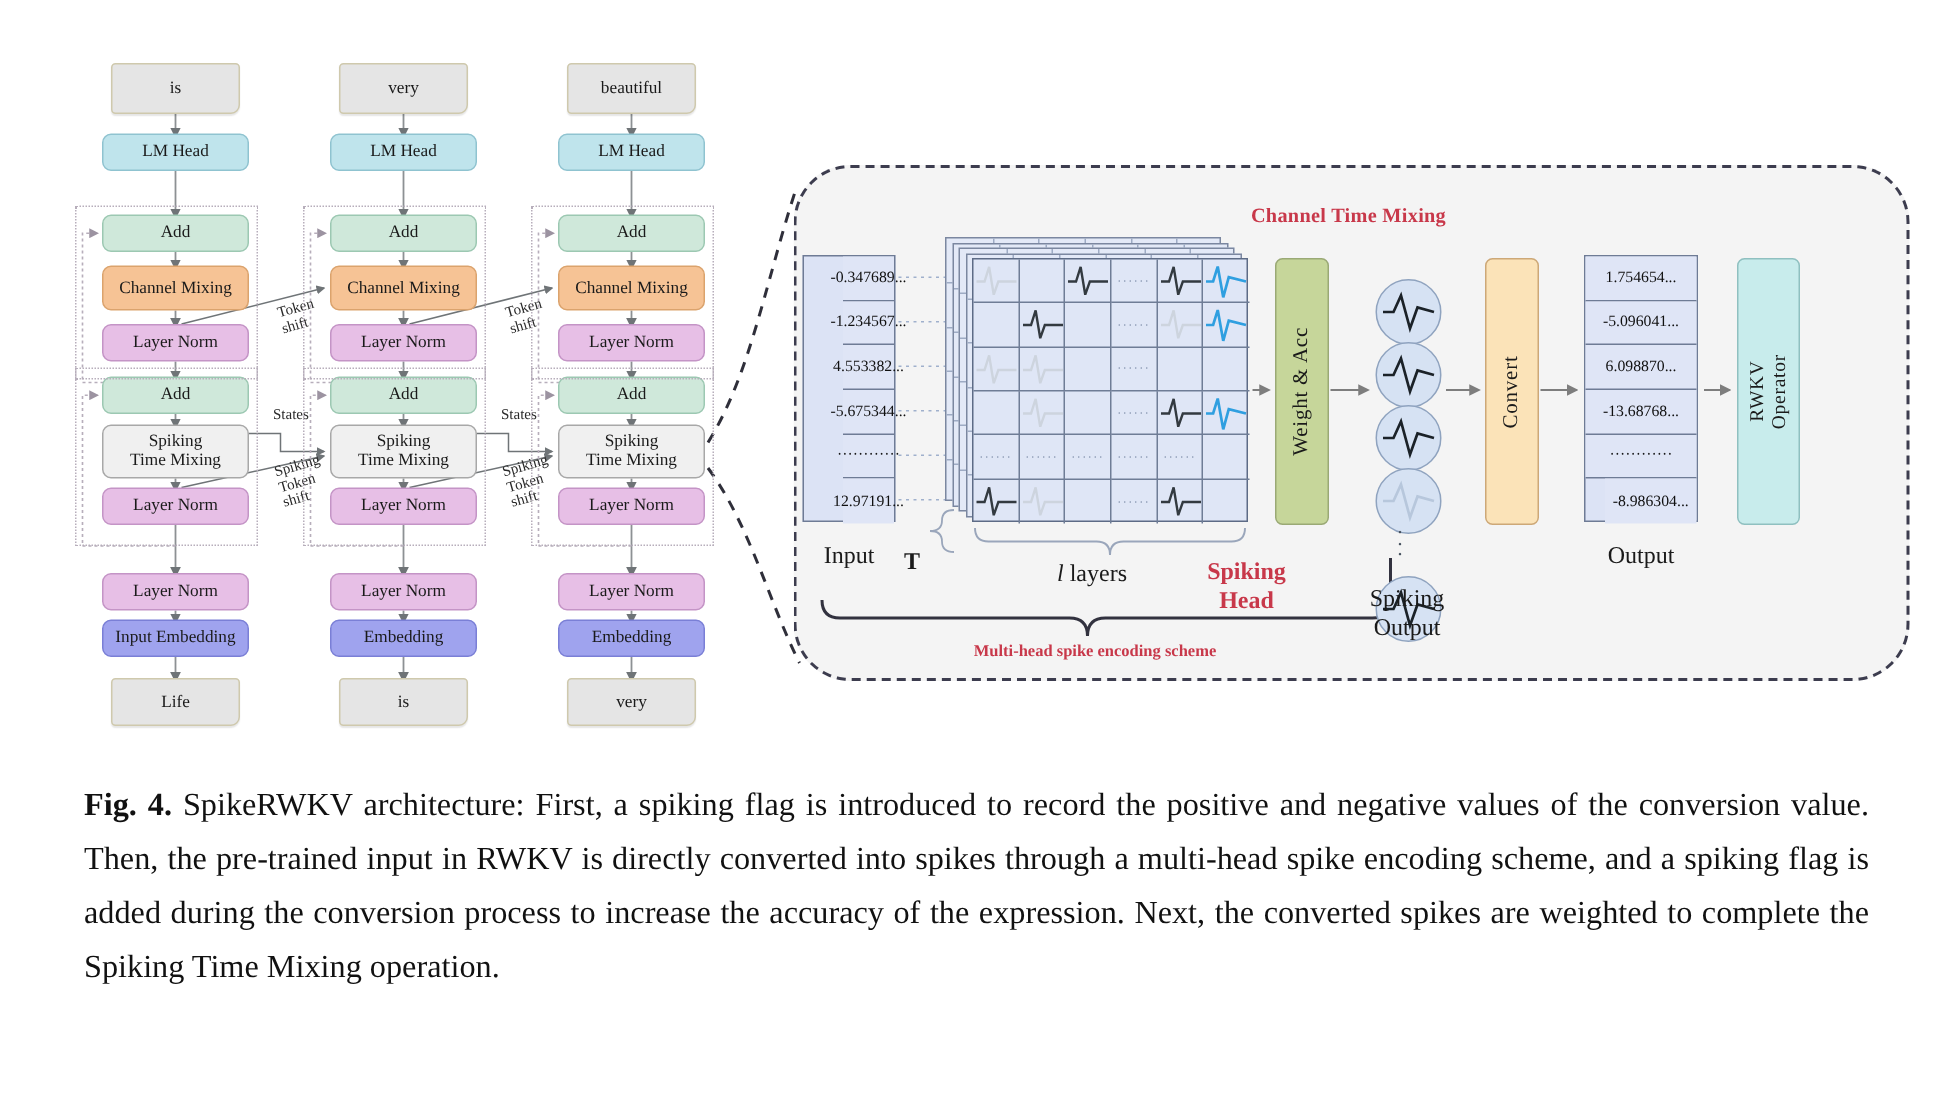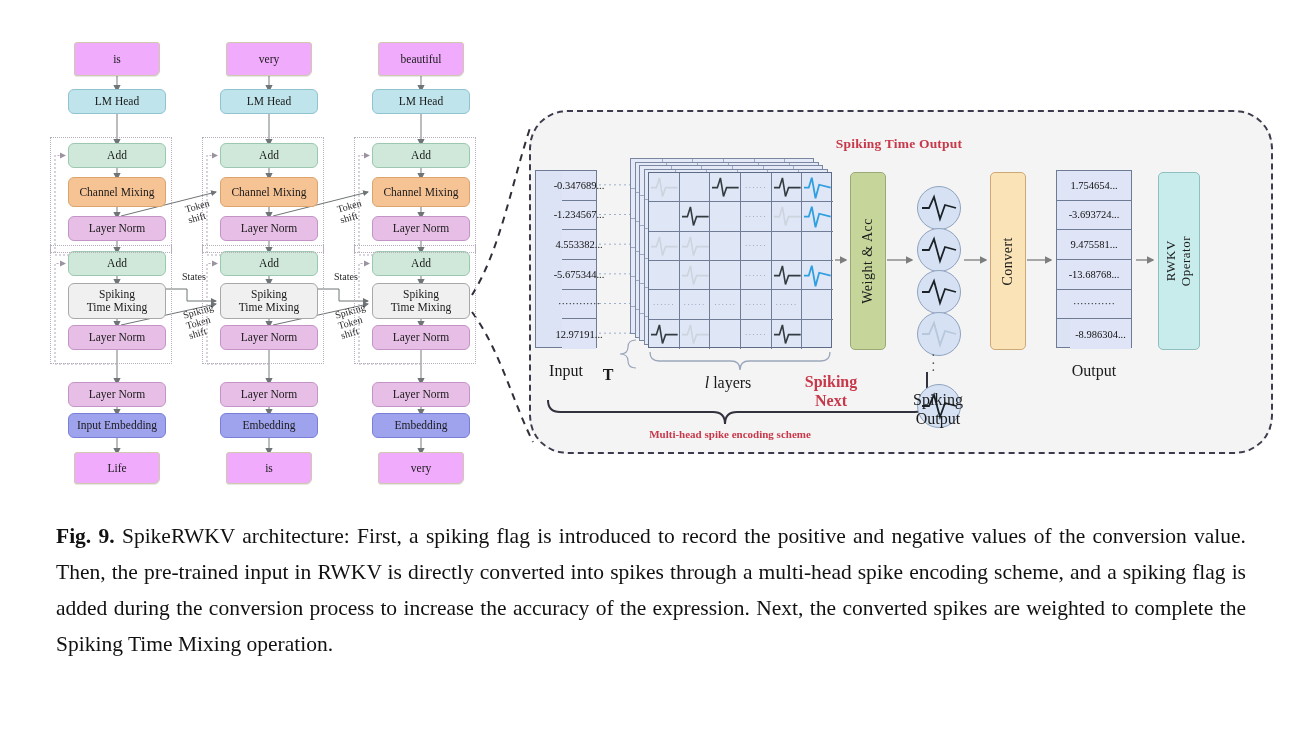--- a/index.html
+++ b/index.html
@@ -11,21 +11,21 @@
   #fig{position:absolute;left:0;top:0;width:1300px;height:745px;}
   .node{
     position:absolute;left:0;width:100%;box-sizing:border-box;
     border:1px solid #9aa0a6;border-radius:6px;
     font-size:11.5px;color:#1a1a1a;
     display:flex;align-items:center;justify-content:center;
     text-align:center;line-height:1.12;
     font-family:"Liberation Serif", serif;
   }
   .token{
-    background:#f0abfc;border:1px solid #cfc9ad;border-radius:3px 3px 6px 3px;
+    background:#e5e5e5;border:1px solid #cfc9ad;border-radius:3px 3px 6px 3px;
     font-size:11.5px;box-shadow:0 1px 1px rgba(0,0,0,.10);
   }
   .lmhead{background:#bfe4ec;border-color:#8fc3d0;}
   .add{background:#cfe8da;border-color:#9cc8b2;}
   .chmix{background:#f6c395;border-color:#dba36d;}
   .lnorm{background:#e7bfe6;border-color:#c494c6;}
   .stm{background:#f0f0f0;border-color:#a8a8a8;}
   .embed{background:#9fa3ee;border-color:#7a7fd6;}
   .dotbox{position:absolute;border:1px dotted #b7aebb;box-sizing:border-box;}
   .lbl{position:absolute;font-size:10px;color:#2a2a2a;font-family:"Liberation Serif", serif;}
@@ -198,21 +198,21 @@
       </div>
       <div class="node lnorm" style="left: 372px; top: 325px; width: 98px; height: 25px;">Layer Norm</div>
       <div class="node lnorm" style="left: 372px; top: 382px; width: 98px; height: 25px;">Layer Norm</div>
       <div class="node embed" style="left: 372px; top: 413px; width: 98px; height: 25px;">Embedding</div>
       <div class="node token" style="left: 378px; top: 452px; width: 86px; height: 32px;">very</div>
       <div class="dotbox" style="left: 354px; top: 137px; width: 122px; height: 116px;"></div>
       <div class="dotbox" style="left: 354px; top: 245px; width: 122px; height: 119px;"></div>
     </div>
 
   <div id="panel"></div>
-  <div id="panelTitle">Spiking Time Output</div>
+  <div id="panelTitle">Channel Time Mixing</div>
   <div id="panelInner">
       <svg width="1300" height="745" style="position:absolute;left:0;top:0;overflow:visible;pointer-events:none">
         <defs>
           <marker id="ph" markerWidth="6" markerHeight="6" refX="5" refY="3" orient="auto">
             <path d="M0,0 L6,3 L0,6 z" fill="#7d7d7d"></path>
           </marker>
         </defs>
         <line x1="599" y1="184.83333333333334" x2="639" y2="184.83333333333334" stroke="#9fb0cc" stroke-width="1" stroke-dasharray="2,3"></line>
         <line x1="599" y1="214.5" x2="639" y2="214.5" stroke="#9fb0cc" stroke-width="1" stroke-dasharray="2,3"></line>
         <line x1="599" y1="244.16666666666669" x2="639" y2="244.16666666666669" stroke="#9fb0cc" stroke-width="1" stroke-dasharray="2,3"></line>
@@ -400,21 +400,21 @@
           <svg width="30.666666666666668" height="29.333333333333332" style="position:absolute;left:0;top:0">
             <path d="M2,14.666666666666666 L7.36,14.666666666666666 L10.426666666666668,4.986666666666666 L13.493333333333334,23.466666666666665 L16.560000000000002,14.666666666666666 L28.666666666666668,14.666666666666666" fill="none" stroke="#333a40" stroke-width="1.6"></path>
           </svg>
         </div>
         <div style="position: absolute; left: 153.333px; top: 146.667px; width: 30.6667px; height: 29.3333px; box-sizing: border-box; border-right: none; border-bottom: none;"></div>
       </div>
       <div class="caplbl" style="left: 588px; top: 366px; width: 40px; font-weight: bold;">T</div>
       <div class="caplbl" style="left: 684px; top: 374px; width: 88px; font-style: normal;"><i>l</i> layers</div>
       <div class="caplbl redlbl" style="left: 796px; top: 372px; width: 70px; line-height: 1.2;">
         <div>Spiking</div>
-        <div>Next</div>
+        <div>Head</div>
       </div>
       <div class="caplbl redlbl" style="left: 600px; top: 428px; width: 260px; font-size: 11px;">Multi-head spike encoding scheme</div>
       <div class="vbox wacc" style="left: 850px; top: 172px; width: 34px; height: 176px;">
         <span>Weight &amp; Acc</span>
       </div>
       <div class="spkcircle" style="left: 917px; top: 186px; width: 42px; height: 42px;"><svg width="42" height="42">
           <path d="M4,21 L11,21 L16,10 L22,32 L27,18 L38,21" fill="none" stroke="#1b2228" stroke-width="1.8"></path>
         </svg></div>
       <div class="spkcircle" style="left: 917px; top: 228px; width: 42px; height: 42px;"><svg width="42" height="42">
           <path d="M4,21 L11,21 L16,10 L22,32 L27,18 L38,21" fill="none" stroke="#1b2228" stroke-width="1.8"></path>
@@ -431,30 +431,30 @@
       <div style="position: absolute; left: 931px; top: 352px; font-size: 14px; color: rgb(70, 82, 95); line-height: 0.55; text-align: center;">·<br>·<br>·</div>
       <div class="caplbl" style="left: 893px; top: 390px; width: 90px; line-height: 1.2;">
         <div>Spiking</div>
         <div>Output</div>
       </div>
       <div class="vbox conv" style="left: 990px; top: 172px; width: 34px; height: 176px;">
         <span>Convert</span>
       </div>
       <div class="valcol" style="left: 1056px; top: 170px; width: 76px; height: 178px;">
         <div class="valcell" style="height: 29.6667px;">1.754654...</div>
-        <div class="valcell" style="height: 29.6667px;">-3.693724...</div>
-        <div class="valcell" style="height: 29.6667px;">9.475581...</div>
+        <div class="valcell" style="height: 29.6667px;">-5.096041...</div>
+        <div class="valcell" style="height: 29.6667px;">6.098870...</div>
         <div class="valcell" style="height: 29.6667px; text-align: right;">-13.68768...</div>
         <div class="valcell" style="height: 29.6667px;">············</div>
         <div class="valcell" style="height: 29.6667px; margin-left: 13px;">-8.986304...</div>
       </div>
       <div class="caplbl" style="left: 1036px; top: 362px; width: 116px;">Output</div>
       <div class="vbox rwkv" style="left: 1158px; top: 172px; width: 40px; height: 176px;">
         <span style="text-align: center; line-height: 1.15; font-size: 13px;">RWKV<br>Operator</span>
       </div>
     </div>
 
   <div id="caption">
-    <b>Fig. 9.</b>
+    <b>Fig. 4.</b>
     <span>SpikeRWKV architecture: First, a spiking flag is introduced to record the positive and negative values of the conversion value. Then, the pre-trained input in RWKV is directly converted into spikes through a multi-head spike encoding scheme, and a spiking flag is added during the conversion process to increase the accuracy of the expression. Next, the converted spikes are weighted to complete the Spiking Time Mixing operation.</span>
   </div>
 
 </div>
 
 </body></html>

